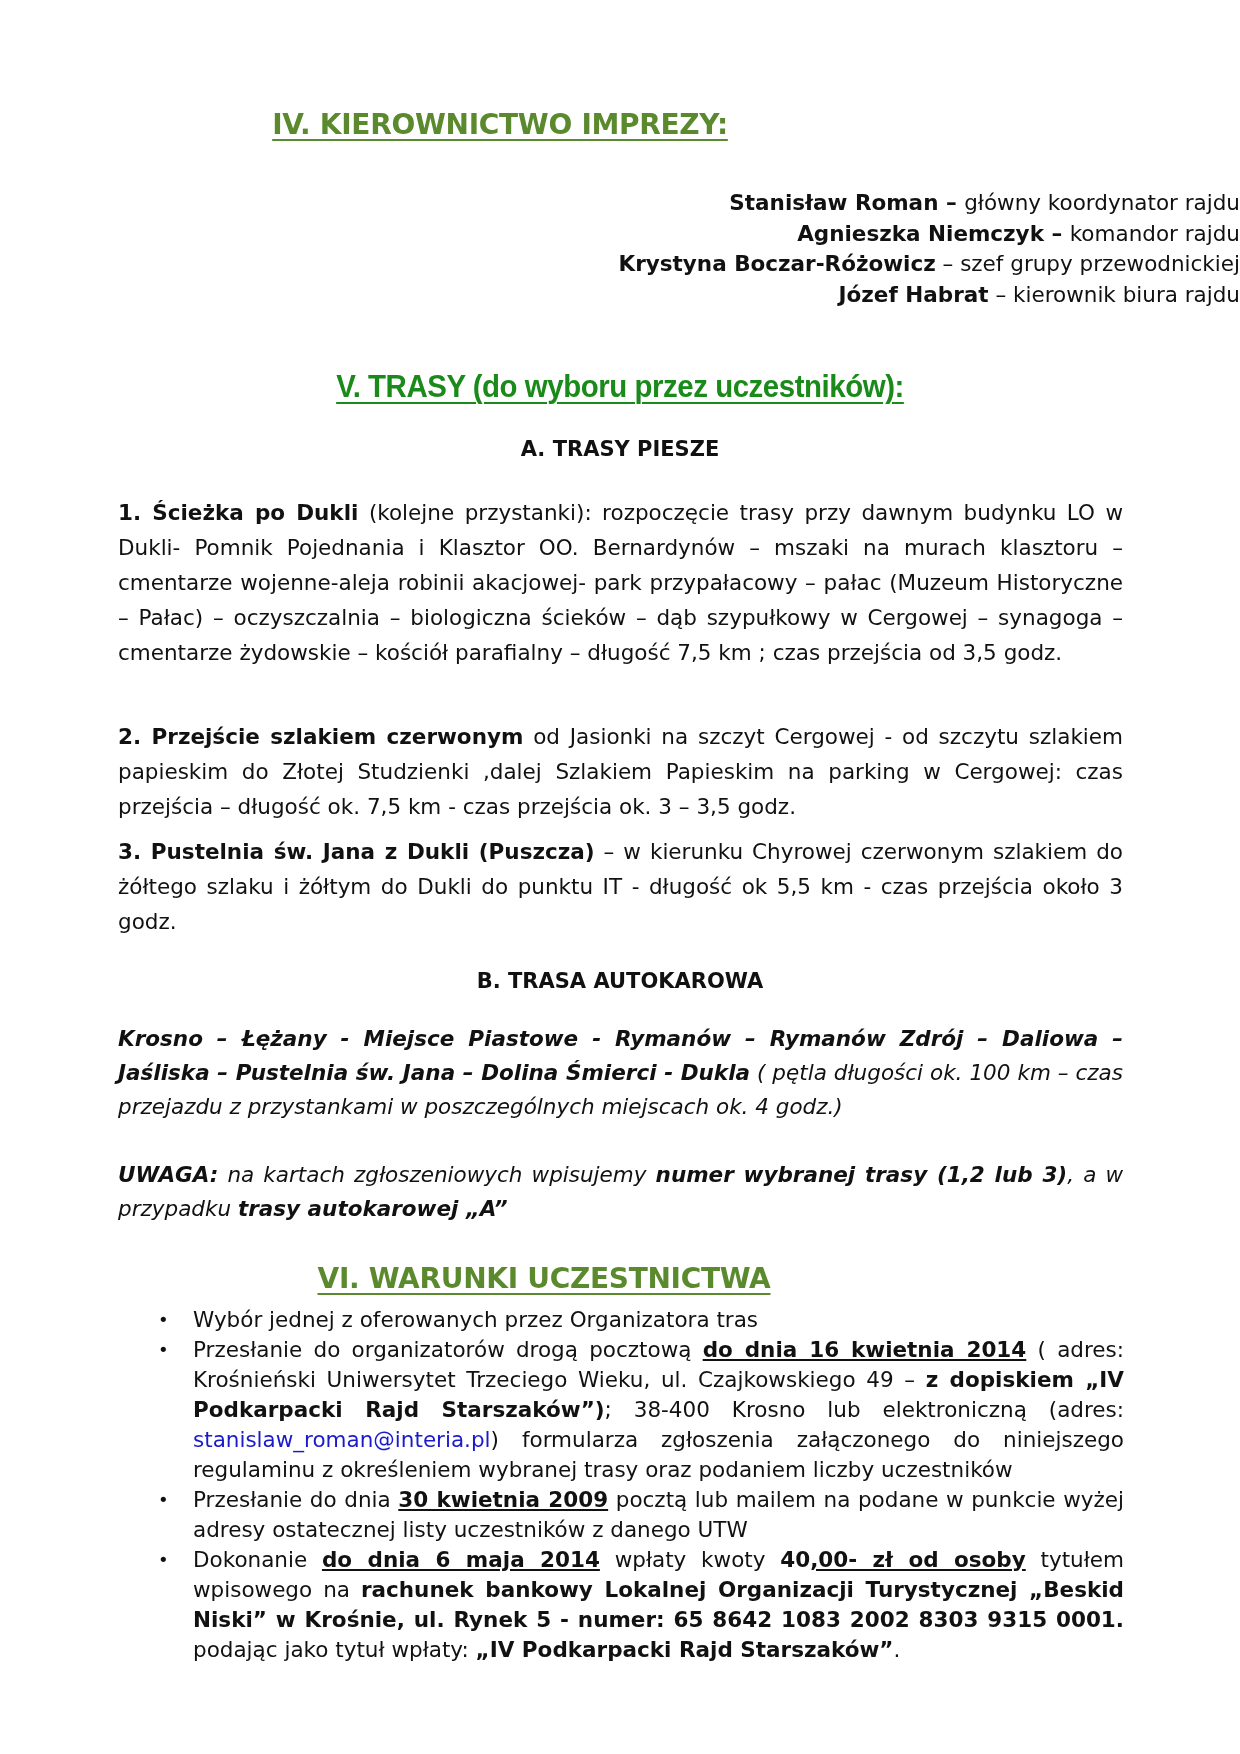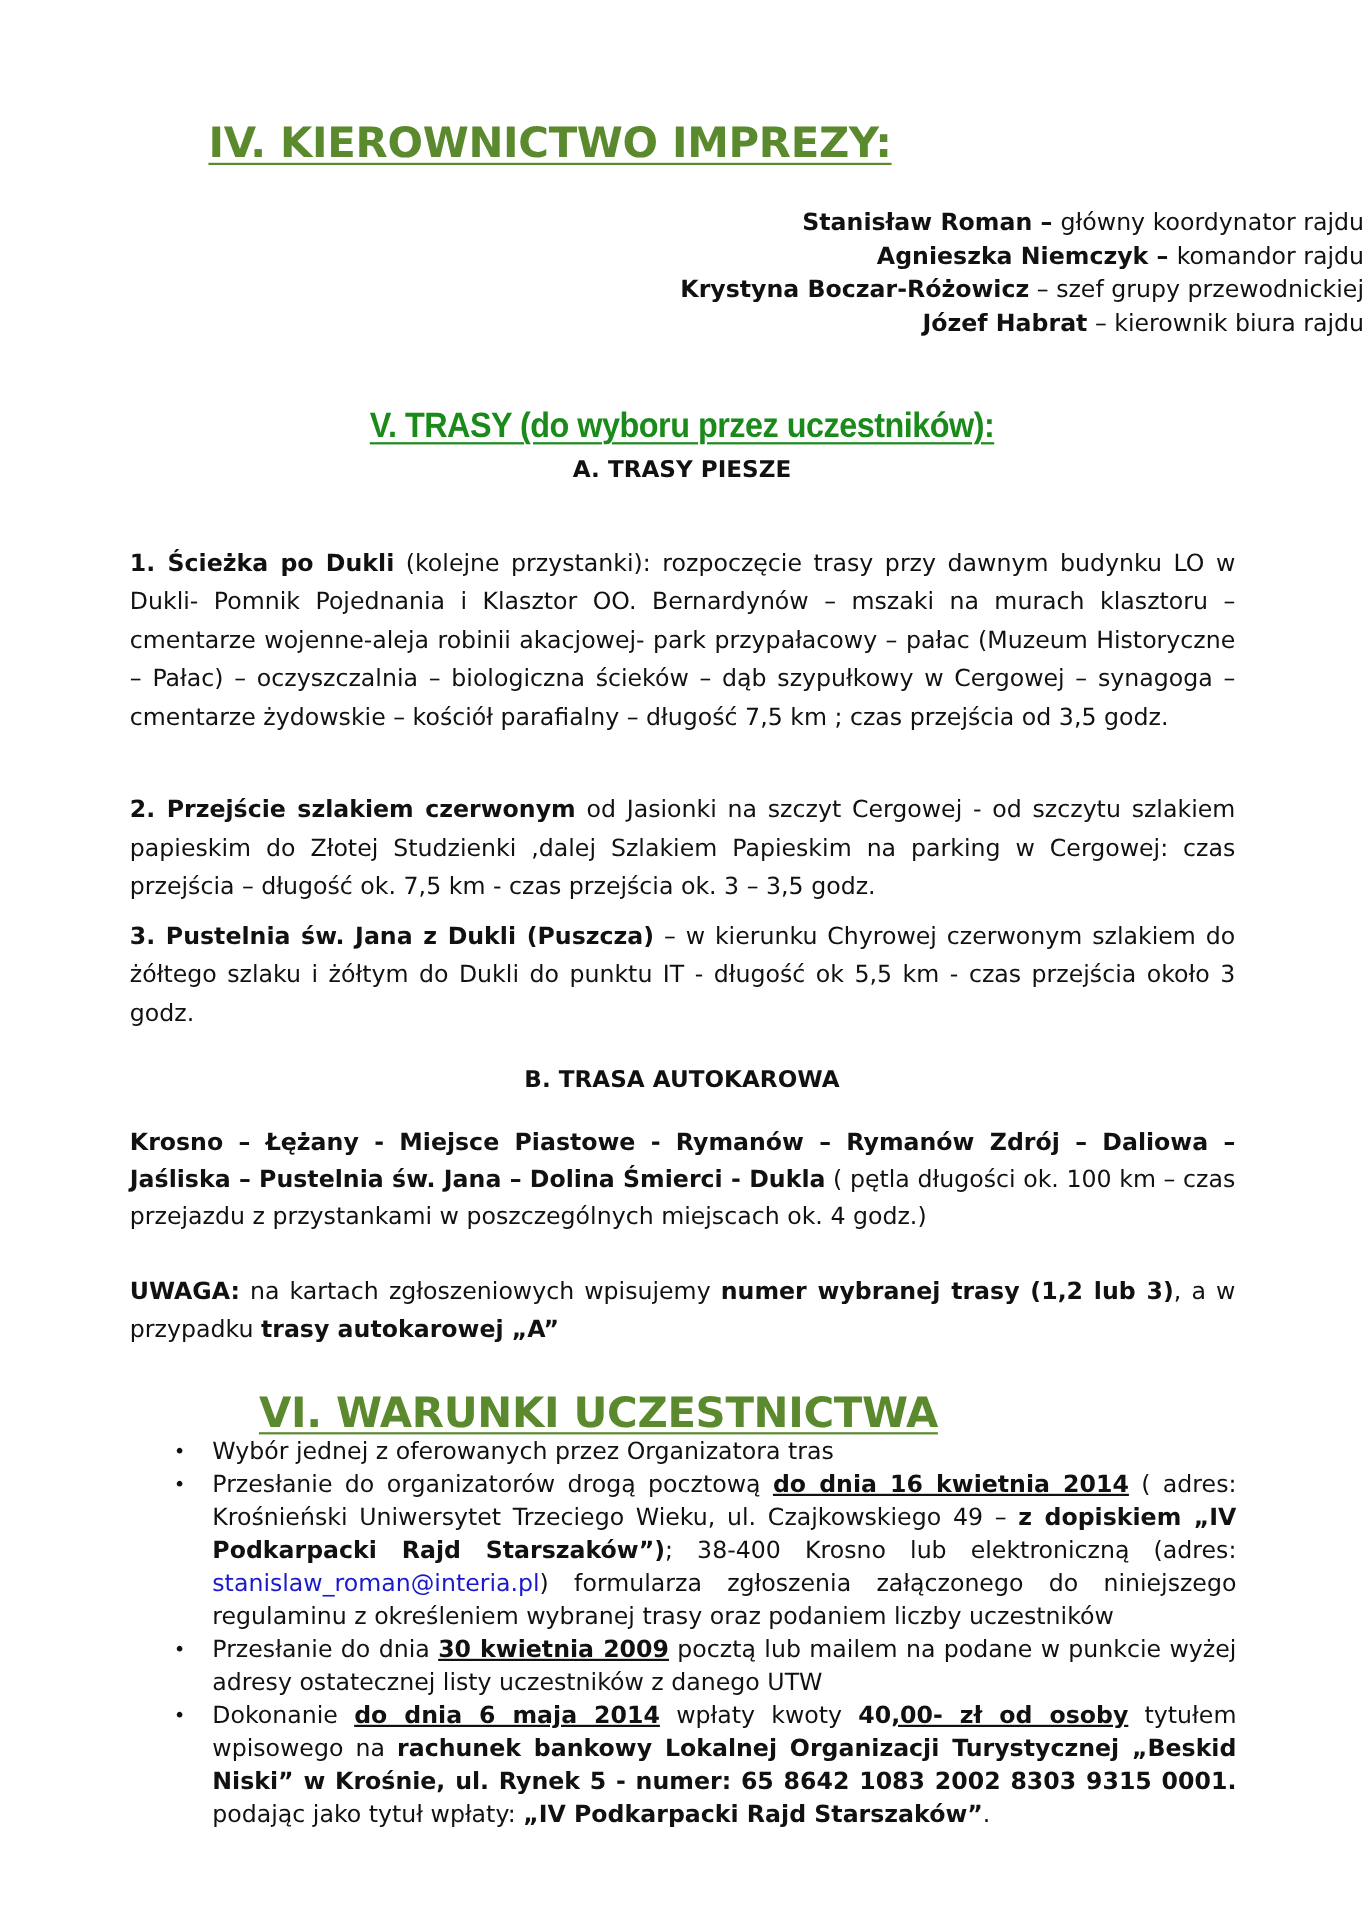--- a/index.html
+++ b/index.html
@@ -4,42 +4,42 @@
 <style>
   html, body { margin: 0; padding: 0; background: #ffffff; }
   body {
     width: 1240px; height: 1754px; position: relative; overflow: hidden;
     font-family: "DejaVu Sans", "Liberation Sans", sans-serif;
     color: #111111;
   }
   .page { position: absolute; left: 0; top: 0; width: 1240px; height: 1754px; }
   .h-olive {
     position: absolute; left: 0; width: 1000px; text-align: center;
-    color: #5b8a2e; font-weight: bold; font-size: 38px; text-decoration: underline;
+    color: #5b8a2e; font-weight: bold; font-size: 28px; text-decoration: underline;
     text-decoration-thickness: 2px; text-underline-offset: 5px;
     letter-spacing: -0.3px;
   }
   .h-green {
     position: absolute; left: 0; width: 1240px; text-align: center;
     color: #1a8a1a; font-weight: bold; font-size: 32px; text-decoration: underline;
     text-decoration-thickness: 2px; text-underline-offset: 5px;
     font-family: "Liberation Sans", sans-serif; transform: scaleX(0.92);
     letter-spacing: -0.5px;
   }
   .staff { position: absolute; left: 0; top: 188px; width: 1240px; text-align: right; font-size: 21.5px; line-height: 30.5px; }
   .staff b { font-weight: bold; }
   .sub {
     position: absolute; left: 0; width: 1240px; text-align: center;
     font-weight: bold; font-size: 21px;
   }
   .para {
     position: absolute; left: 118px; width: 1005px; font-size: 21.5px; line-height: 35px;
     text-align: justify;
   }
-  .para.tight { line-height: 34px; }
+  .para.tight { line-height: 34px; font-style: italic; }
   b { font-weight: bold; }
   u.b, .ub { font-weight: bold; text-decoration: underline; }
   ul.cond { position: absolute; left: 0; top: 1305px; width: 1240px; margin: 0; padding: 0; list-style: none; }
   ul.cond li {
     position: relative; padding-left: 193px; padding-right: 116px; font-size: 21.5px; line-height: 30px;
     text-align: justify;
   }
   ul.cond li .bullet { position: absolute; left: 158px; top: 0; font-size: 18px; }
   .email { color: #1a1acc; margin-top: 16px; }
 </style>
@@ -51,21 +51,21 @@
   <div class="h-olive" style="top:108px;">IV. KIEROWNICTWO IMPREZY:</div>
 
   <div class="staff">
     <div><b>Stanisław Roman</b><b> – </b><span>główny koordynator rajdu</span></div>
     <div><b>Agnieszka Niemczyk</b><b> – </b><span>komandor rajdu</span></div>
     <div><b>Krystyna Boczar-Różowicz</b><span> – </span><span>szef grupy przewodnickiej</span></div>
     <div><b>Józef Habrat</b><span> – </span><span>kierownik biura rajdu</span></div>
   </div>
 
   <div class="h-green" style="top:368px;">V. TRASY (do wyboru przez uczestników):</div>
-  <div class="sub" style="top:415px;">A. TRASY PIESZE</div>
+  <div class="sub" style="top:437px;">A. TRASY PIESZE</div>
 
   <div class="para" style="top:495px;">
     <b>1. Ścieżka po Dukli</b><span> (kolejne przystanki):  rozpoczęcie trasy przy dawnym budynku LO w Dukli- Pomnik Pojednania i Klasztor OO. Bernardynów – mszaki na murach klasztoru – cmentarze wojenne-aleja robinii akacjowej- park przypałacowy – pałac (Muzeum Historyczne – Pałac) – oczyszczalnia – biologiczna ścieków – dąb szypułkowy w Cergowej – synagoga – cmentarze żydowskie – kościół parafialny –  długość 7,5 km ; czas przejścia od 3,5 godz.</span>
   </div>
 
   <div class="para" style="top:719px;">
     <b>2. Przejście szlakiem czerwonym</b><span> od Jasionki  na szczyt  Cergowej  -  od szczytu szlakiem papieskim do Złotej Studzienki  ,dalej Szlakiem Papieskim na parking w Cergowej: czas przejścia – długość ok. 7,5 km  - czas przejścia  ok. 3 – 3,5 godz.</span>
   </div>
 
   <div class="para" style="top:834px;">

